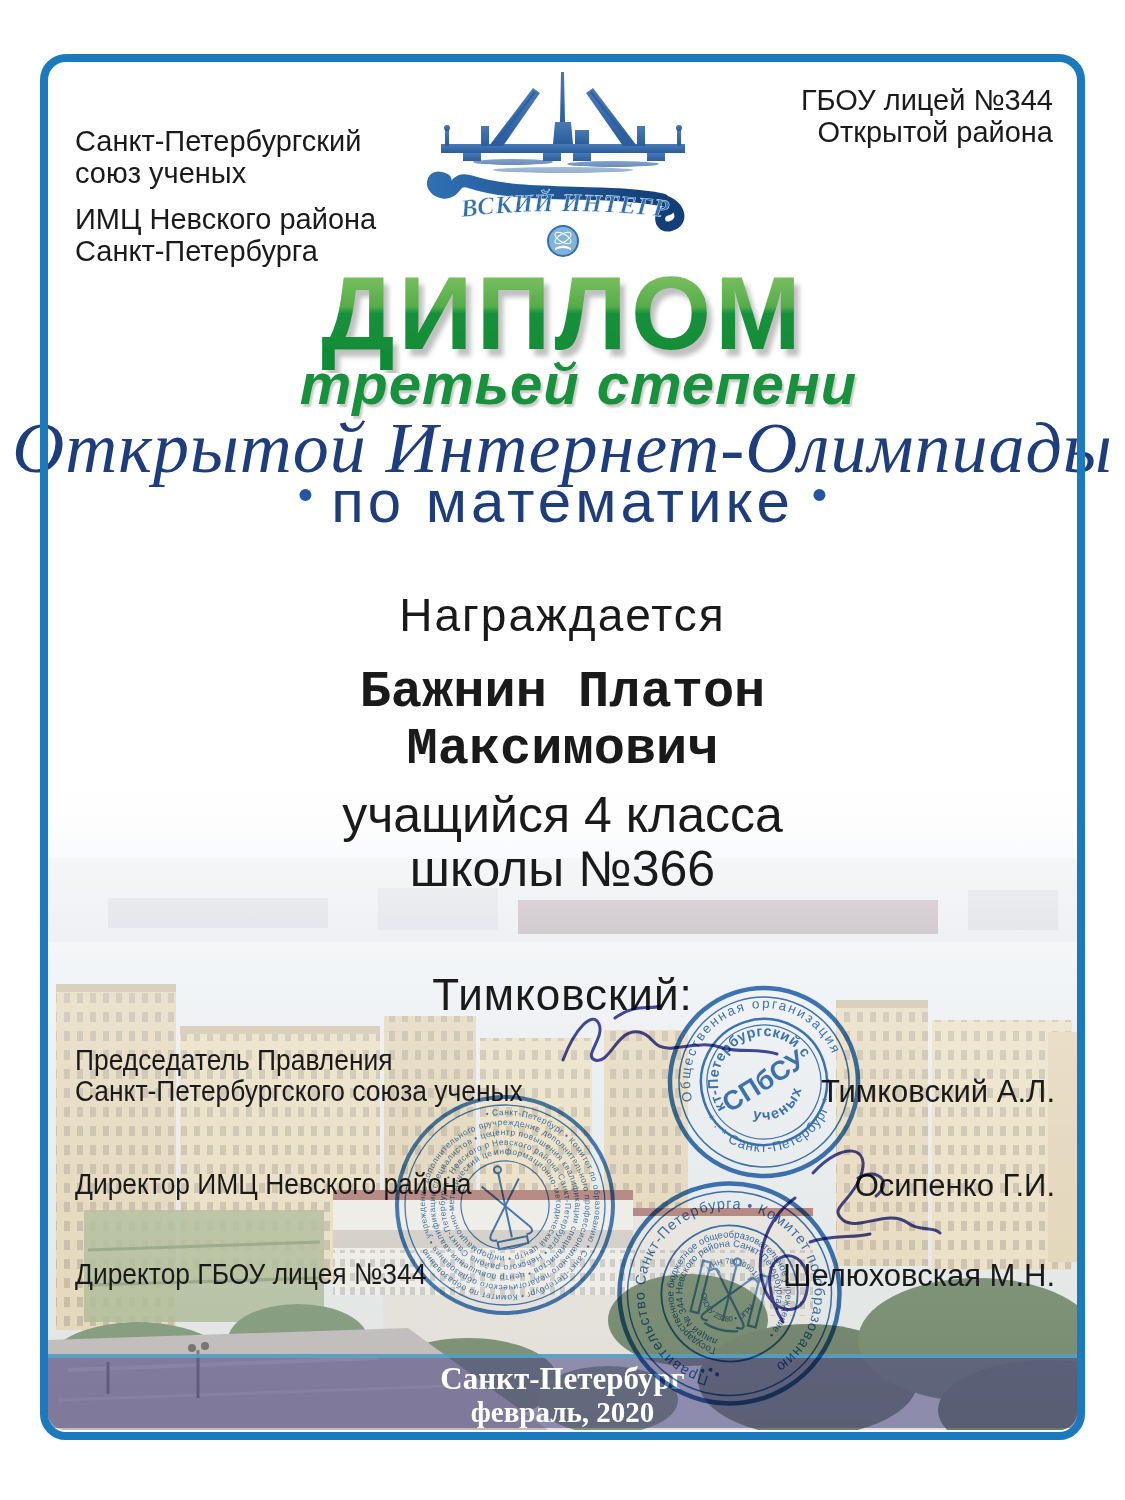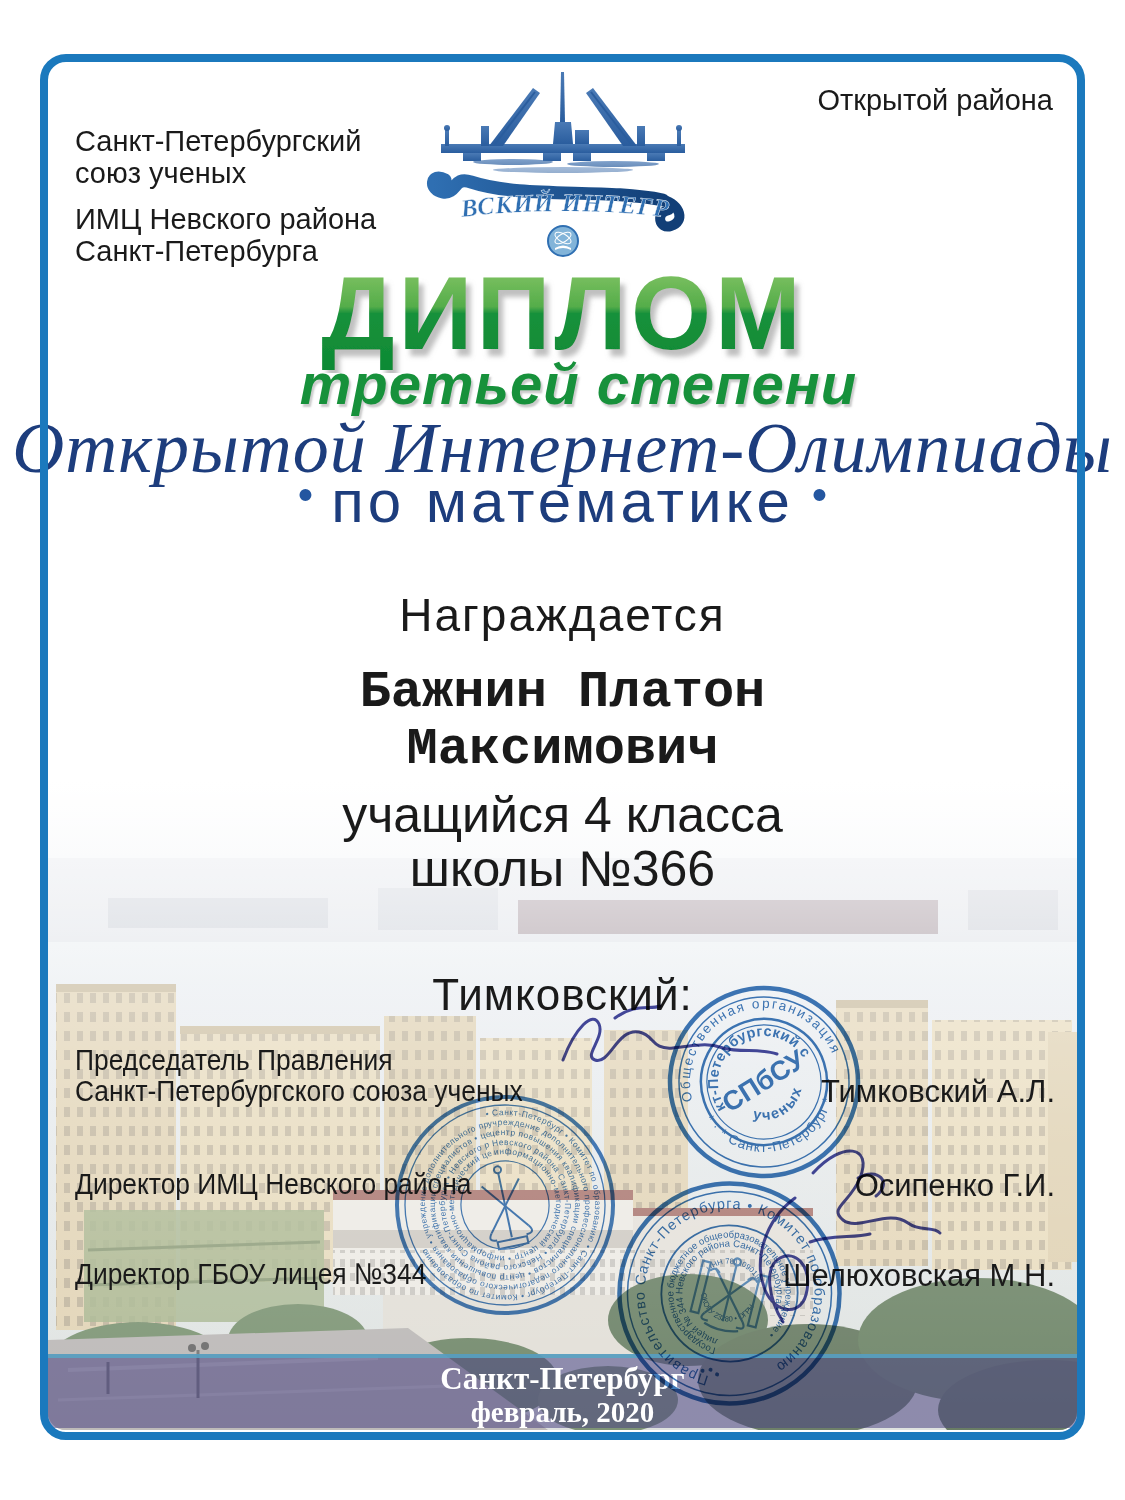--- a/index.html
+++ b/index.html
@@ -156,20 +156,21 @@
     <div class="footer-date">февраль, 2020</div>
   </div>
 
   <div class="frame"></div>
 
   <div class="org-left">
     <p>Санкт-Петербургский союз ученых</p>
     <p>ИМЦ Невского района Санкт-Петербурга</p>
   </div>
   <div class="org-right">
+    <div>ГБОУ лицей №344</div>
     <div>Открытой района</div>
   </div>
 
   <div class="logo">
     <svg width="280" height="198" viewBox="0 0 280 198">
       <defs>
         <linearGradient id="lg1" x1="0" y1="0" x2="0" y2="1">
           <stop offset="0" stop-color="#4a7ab5"></stop>
             <stop offset="1" stop-color="#2a5d9e"></stop>
         </linearGradient>

